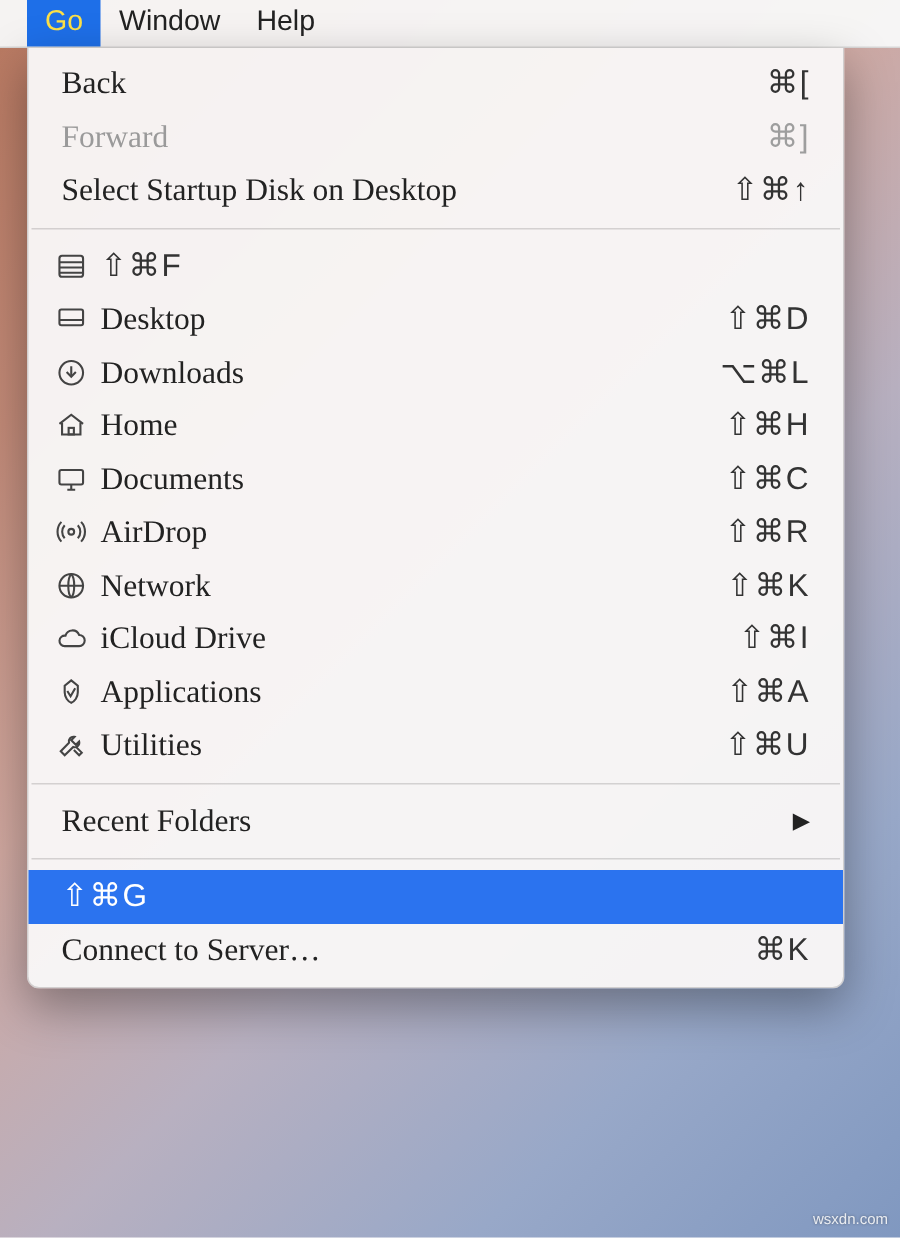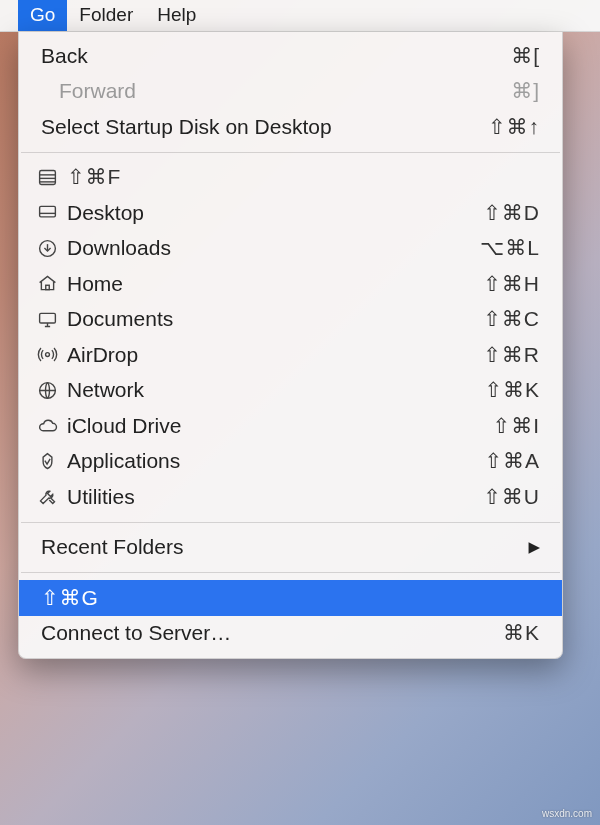--- a/index.html
+++ b/index.html
@@ -18,49 +18,49 @@
     padding-left: 18px;
     font-size: 19px;
   }
   .menubar .mitem {
     padding: 4px 12px 5px 12px;
     color: #222;
     cursor: default;
   }
   .menubar .mitem.active {
     background: #1e6fe8;
-    color: #ffffff;
+    color: #fde047;
   }
   .dropdown {
     position: absolute;
     top: 32px; left: 18px;
     width: 545px;
     background: rgba(248,246,246,0.97);
     border: 1px solid rgba(0,0,0,0.15);
     border-top: none;
     border-radius: 0 0 8px 8px;
     box-shadow: 0 12px 32px rgba(0,0,0,0.35);
     padding: 6px 0 7px 0;
   }
   .row {
     display: flex; align-items: center;
     height: 35.5px;
     padding: 0 22px 0 18px;
     font-size: 21px;
     color: #222;
     cursor: default;
   }
-  .row.disabled { color: #9a9a9a; gap: 18px; }
+  .row.disabled { color: #9a9a9a; }
   .row.selected { background: #2b73ef; color: #fff; }
   .row .icon {
     width: 30px; flex: 0 0 30px;
     display: inline-flex; align-items: center; justify-content: flex-start;
   }
   .row.noicon .icon { width: 4px; flex: 0 0 4px; }
-  .row .label { flex: 1 1 auto; white-space: nowrap; }
+  .row .label { flex: 1 1 auto; white-space: nowrap; font-family: Liberation Serif, serif; }
   .row .shortcut {
     flex: 0 0 auto;
     font-size: 21px;
     letter-spacing: 1px;
     color: #333;
     text-align: right;
   }
   .row.disabled .shortcut { color: #9e9e9e; }
   .row.selected .shortcut { color: #fff; }
   .row .submenu-arrow {
@@ -78,21 +78,21 @@
     position: absolute; right: 8px; bottom: 6px;
     font-size: 10px; color: rgba(255,255,255,0.85);
     text-shadow: 0 0 2px rgba(0,0,0,0.4);
   }
 </style>
 </head>
 <body>
 
 <div class="menubar">
   <div class="mitem active">Go</div>
-  <div class="mitem">Folder</div>
+  <div class="mitem">Window</div>
   <div class="mitem">Help</div>
 </div>
 
 <div class="dropdown">
 
   <div class="row noicon">
     <span class="icon"></span>
     <span class="label">Back</span>
     <span class="shortcut">⌘[</span>
   </div>

